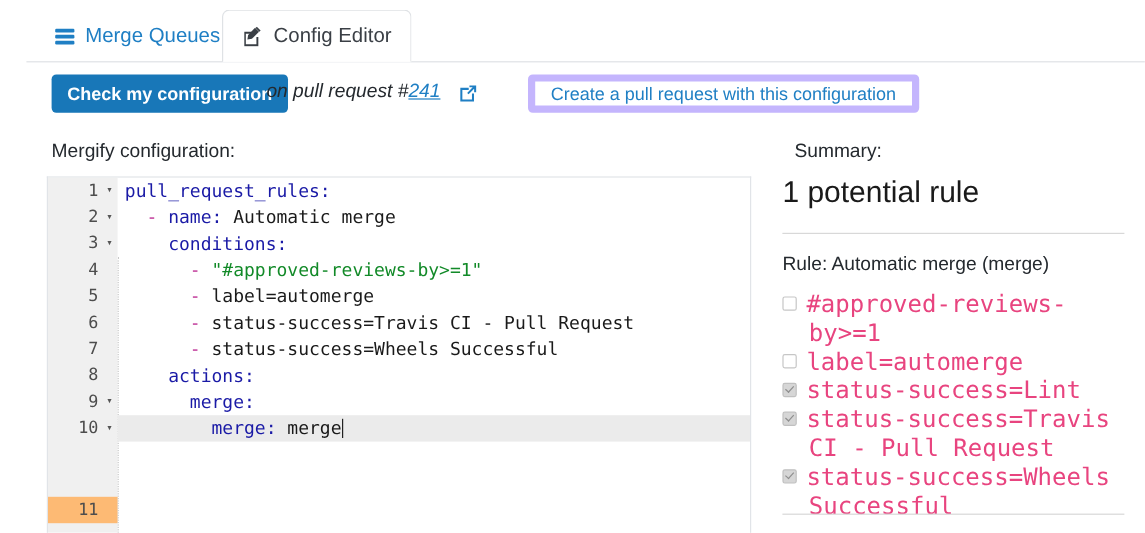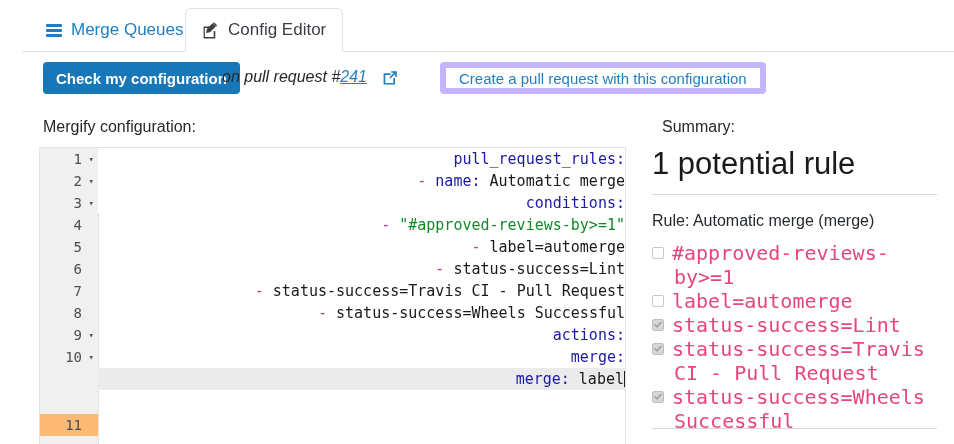--- a/index.html
+++ b/index.html
@@ -192,21 +192,20 @@
     left: 58px; top: 0;
     right: 0;
     height: 100%;
   }
   .code-line {
     height: 22px;
     line-height: 22px;
     white-space: pre;
     padding-left: 6px;
     position: relative;
-    text-align: right;
   }
   .code-line.active { background: #ebebeb; }
   .indent-guide {
     position: absolute;
     left: 58px;
     top: 66px;
     height: 330px;
     border-left: 1px dotted #c8c8c8;
   }
   .k { color: #1a1aa6; }
@@ -232,21 +231,21 @@
   .summary-label {
     position: absolute;
     left: 0; top: 118px;
     font-size: 16px;
     color: #24292e;
     margin-left: 10px;
   }
   .summary-head {
     position: absolute;
     left: 0; top: 146px;
-    font-size: 31px;
+    font-size: 25px;
     color: #1a1a1a;
   }
   .divider {
     position: absolute;
     left: 0;
     width: 285px;
     height: 1px;
     background: #d8d8d8;
   }
   .divider-1 { top: 194px; }
@@ -355,26 +354,25 @@
       <div class="gutter-line">10<span class="fold">▾</span></div>
       <div class="gutter-line active">11</div>
     </div>
   <div class="indent-guide"></div>
   <div class="code" id="code">
       <div class="code-line"><span class="k">pull_request_rules:</span></div>
       <div class="code-line"><span class="v">  </span><span class="dash">- </span><span class="k">name:</span><span class="v"> Automatic merge</span></div>
       <div class="code-line"><span class="v">    </span><span class="k">conditions:</span></div>
       <div class="code-line"><span class="v">      </span><span class="dash">- </span><span class="str">"#approved-reviews-by&gt;=1"</span></div>
       <div class="code-line"><span class="v">      </span><span class="dash">- </span><span class="v">label=automerge</span></div>
-      <div class="code-line"><span class="v">      </span><span class="dash">- </span><span class="v">status-success=Lint</span></div>
       <div class="code-line"><span class="v">      </span><span class="dash">- </span><span class="v">status-success=Travis CI - Pull Request</span></div>
       <div class="code-line"><span class="v">      </span><span class="dash">- </span><span class="v">status-success=Wheels Successful</span></div>
       <div class="code-line"><span class="v">    </span><span class="k">actions:</span></div>
       <div class="code-line"><span class="v">      </span><span class="k">merge:</span></div>
-      <div class="code-line active"><span class="v">        </span><span class="k">merge:</span><span class="v"> label</span><span class="caret"></span></div>
+      <div class="code-line active"><span class="v">        </span><span class="k">merge:</span><span class="v"> merge</span><span class="caret"></span></div>
     </div>
 </div>
 
 <div class="summary">
   <div class="summary-label">Summary:</div>
   <div class="summary-head">1 potential rule</div>
   <div class="divider divider-1"></div>
   <div class="rule-title">Rule: Automatic merge (merge)</div>
   <div class="cond-list" id="cond-list">
       <span class="cond"><span class="cbox"></span><span>#approved-reviews-by&gt;=1</span></span>

